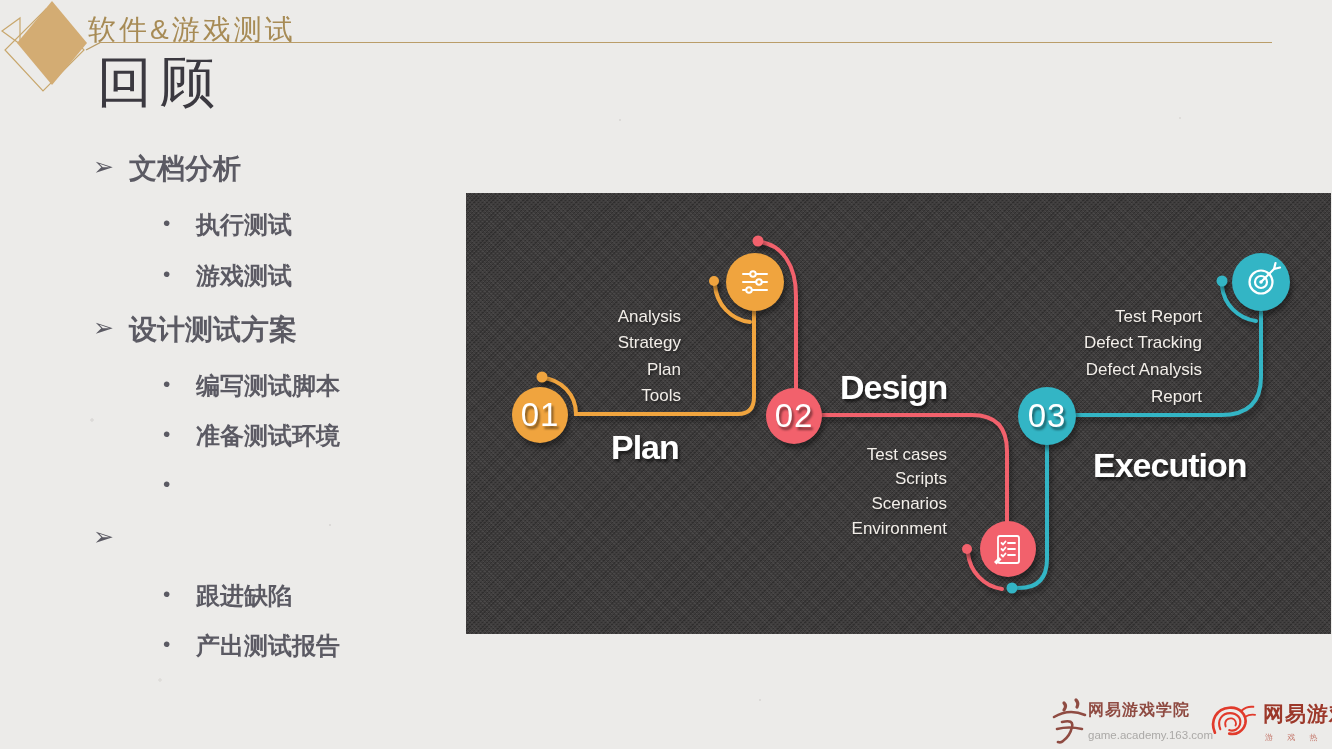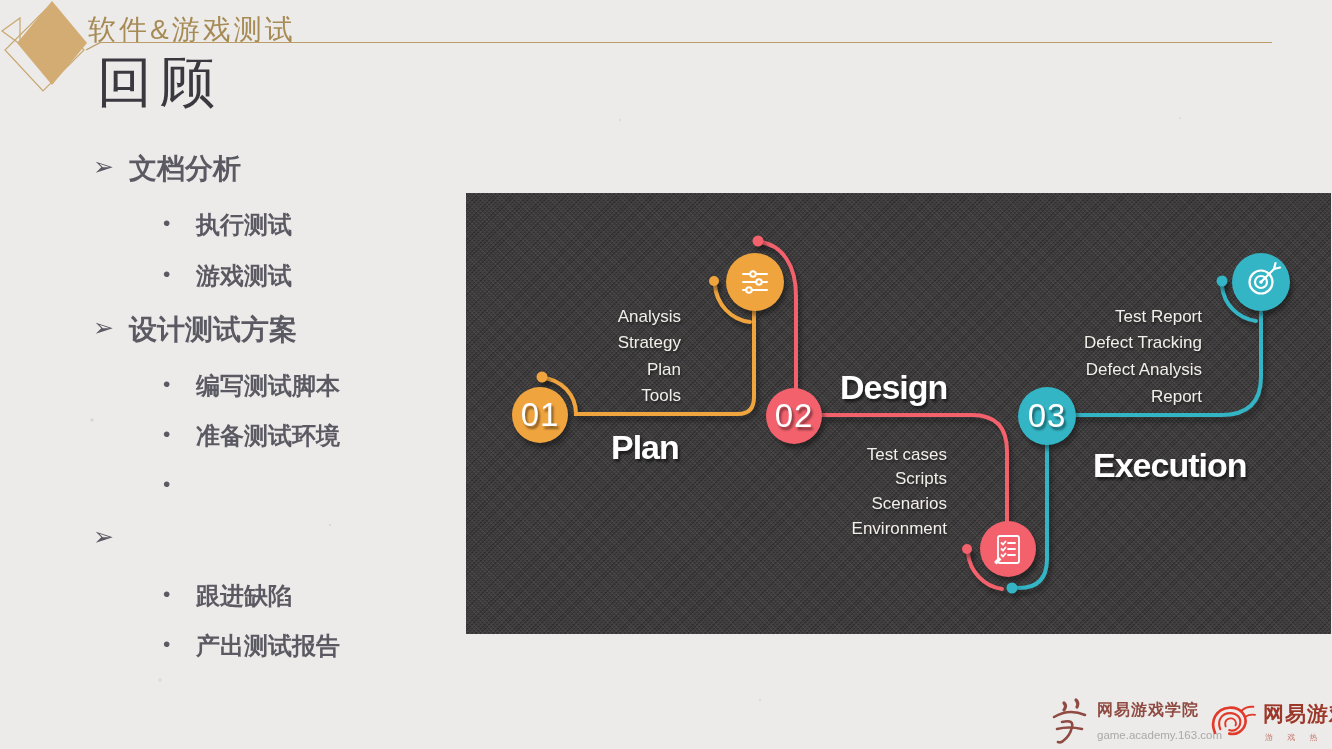--- a/index.html
+++ b/index.html
@@ -32,21 +32,21 @@
       repeating-linear-gradient(135deg, rgba(0,0,0,.20) 0 1px, rgba(0,0,0,0) 1px 3px),
       repeating-linear-gradient(0deg, rgba(255,255,255,.03) 0 1px, rgba(0,0,0,0) 1px 2px),
       #3B3939;
   }
   .cg{filter:drop-shadow(3px 5px 2px rgba(0,0,0,.35));}
   .ig{filter:none;}
   .num{font-size:33px;font-weight:300;fill:#fff;letter-spacing:1px;filter:drop-shadow(2px 3px 1px rgba(0,0,0,.45));}
   .big{font-size:34px;font-weight:bold;fill:#fff;letter-spacing:-1px;filter:drop-shadow(2px 3px 1px rgba(0,0,0,.5));}
   .lbl{font-size:17px;font-weight:500;fill:#F2EEE9;filter:drop-shadow(1px 2px 1px rgba(0,0,0,.4));}
   .footer-logo{position:absolute;display:flex;align-items:center;}
-  .academy{left:1050px;top:696px;gap:9px;}
+  .academy{left:1050px;top:696px;}
   .academy .name{font-size:16px;color:#8F4B42;font-weight:bold;letter-spacing:1px;}
   .academy .url{font-size:11.5px;color:#ABA9A7;margin-top:8px;}
   .netease{left:1206px;top:700px;gap:7px;}
   .netease .name{font-size:21px;color:#9C382A;font-weight:bold;letter-spacing:1px;}
   .netease .slogan{font-size:8px;color:#C4776B;letter-spacing:6px;margin-top:4px;padding-left:2px;white-space:nowrap;}
 </style>
 </head>
 <body>
 
 <div class="slide">

